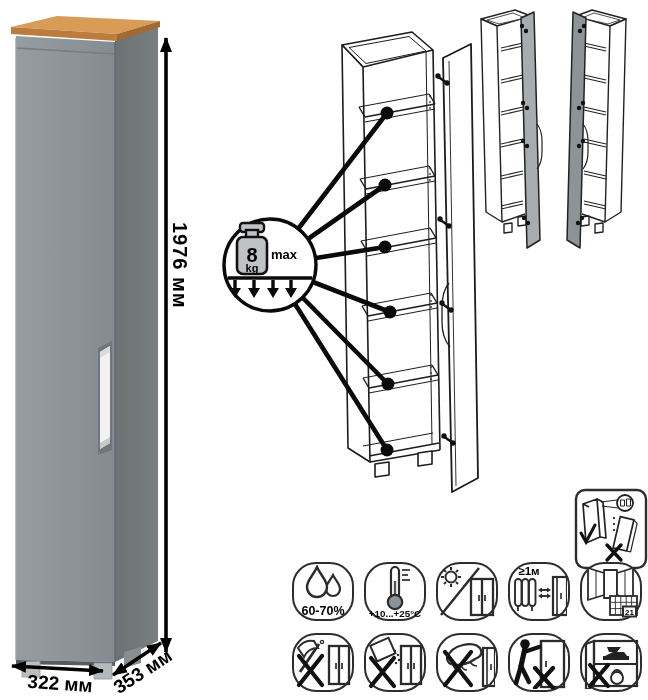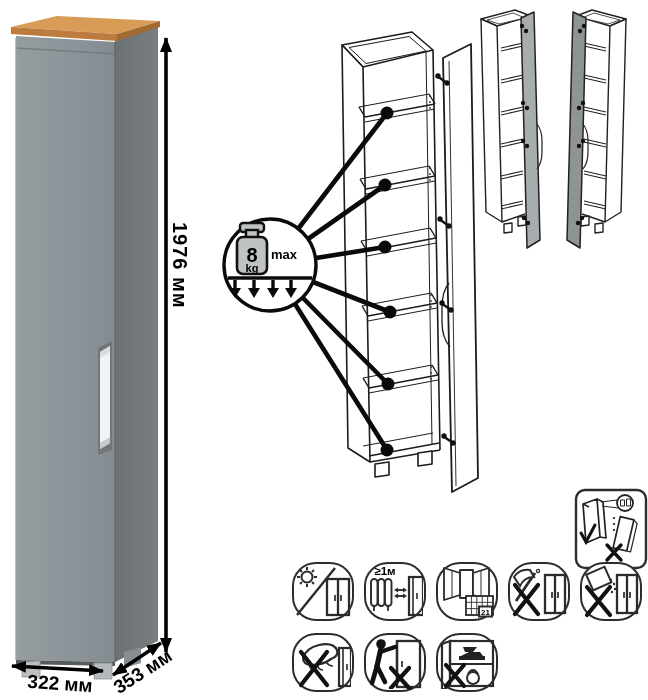--- a/index.html
+++ b/index.html
@@ -317,21 +317,41 @@
       <circle cx="40" cy="30" r="1.1"></circle>
         <circle cx="40" cy="36" r="1.1"></circle>
         <circle cx="40" cy="42" r="1.1"></circle>
     </g>
     <path d="M7,45 l5,9 l9,-17" fill="none" stroke="#111" stroke-width="3" stroke-linecap="round"></path>
     <path d="M33,57 l14,15 M47,57 l-14,15" stroke="#111" stroke-width="3.4" stroke-linecap="round"></path>
   </svg>
 
   <div id="care-grid">
 
-
+    <div class="icell">
+      <svg width="56" height="53" viewBox="0 0 56 53">
+        <path d="M38 10 C35 16 31 19 31 24 a7 7 0 0 0 14 0 C45 19 41 16 38 10 Z" fill="#fff" stroke="#2b2b2b" stroke-width="2.2"></path>
+        <path d="M22 2 C18 11 12 15 12 22 a10 10 0 0 0 20 0 C32 15 26 11 22 2 Z" fill="#fff" stroke="#2b2b2b" stroke-width="2.4"></path>
+        <text x="28" y="50" text-anchor="middle" font-size="12.5" font-weight="bold" fill="#000">60-70%</text>
+      </svg>
+    </div>
+
+    <div class="icell">
+      <svg width="56" height="53" viewBox="0 0 56 53">
+        <rect x="24" y="2" width="8" height="31" rx="4" fill="#fff" stroke="#2b2b2b" stroke-width="2.2"></rect>
+        <rect x="26.8" y="16" width="2.4" height="16" fill="#555"></rect>
+        <circle cx="28" cy="37" r="7.2" fill="#8d9499" stroke="#2b2b2b" stroke-width="2.2"></circle>
+        <g stroke="#2b2b2b" stroke-width="1.7">
+          <line x1="35" y1="5" x2="43" y2="5"></line>
+            <line x1="35" y1="10" x2="41" y2="10"></line>
+            <line x1="35" y1="15" x2="43" y2="15"></line>
+        </g>
+        <text x="28" y="52" text-anchor="middle" font-size="9.8" font-weight="bold" fill="#000">+10...+25°C</text>
+      </svg>
+    </div>
 
     <div class="icell">
       <svg width="56" height="53" viewBox="0 0 56 53">
         <g stroke="#2b2b2b" stroke-width="2" fill="none">
           <circle cx="12" cy="12" r="5.5"></circle>
           <line x1="12" y1="2" x2="12" y2="5"></line>
             <line x1="12" y1="19" x2="12" y2="22"></line>
           <line x1="2" y1="12" x2="5" y2="12"></line>
             <line x1="19" y1="12" x2="22" y2="12"></line>
           <line x1="5" y1="5" x2="7" y2="7"></line>

